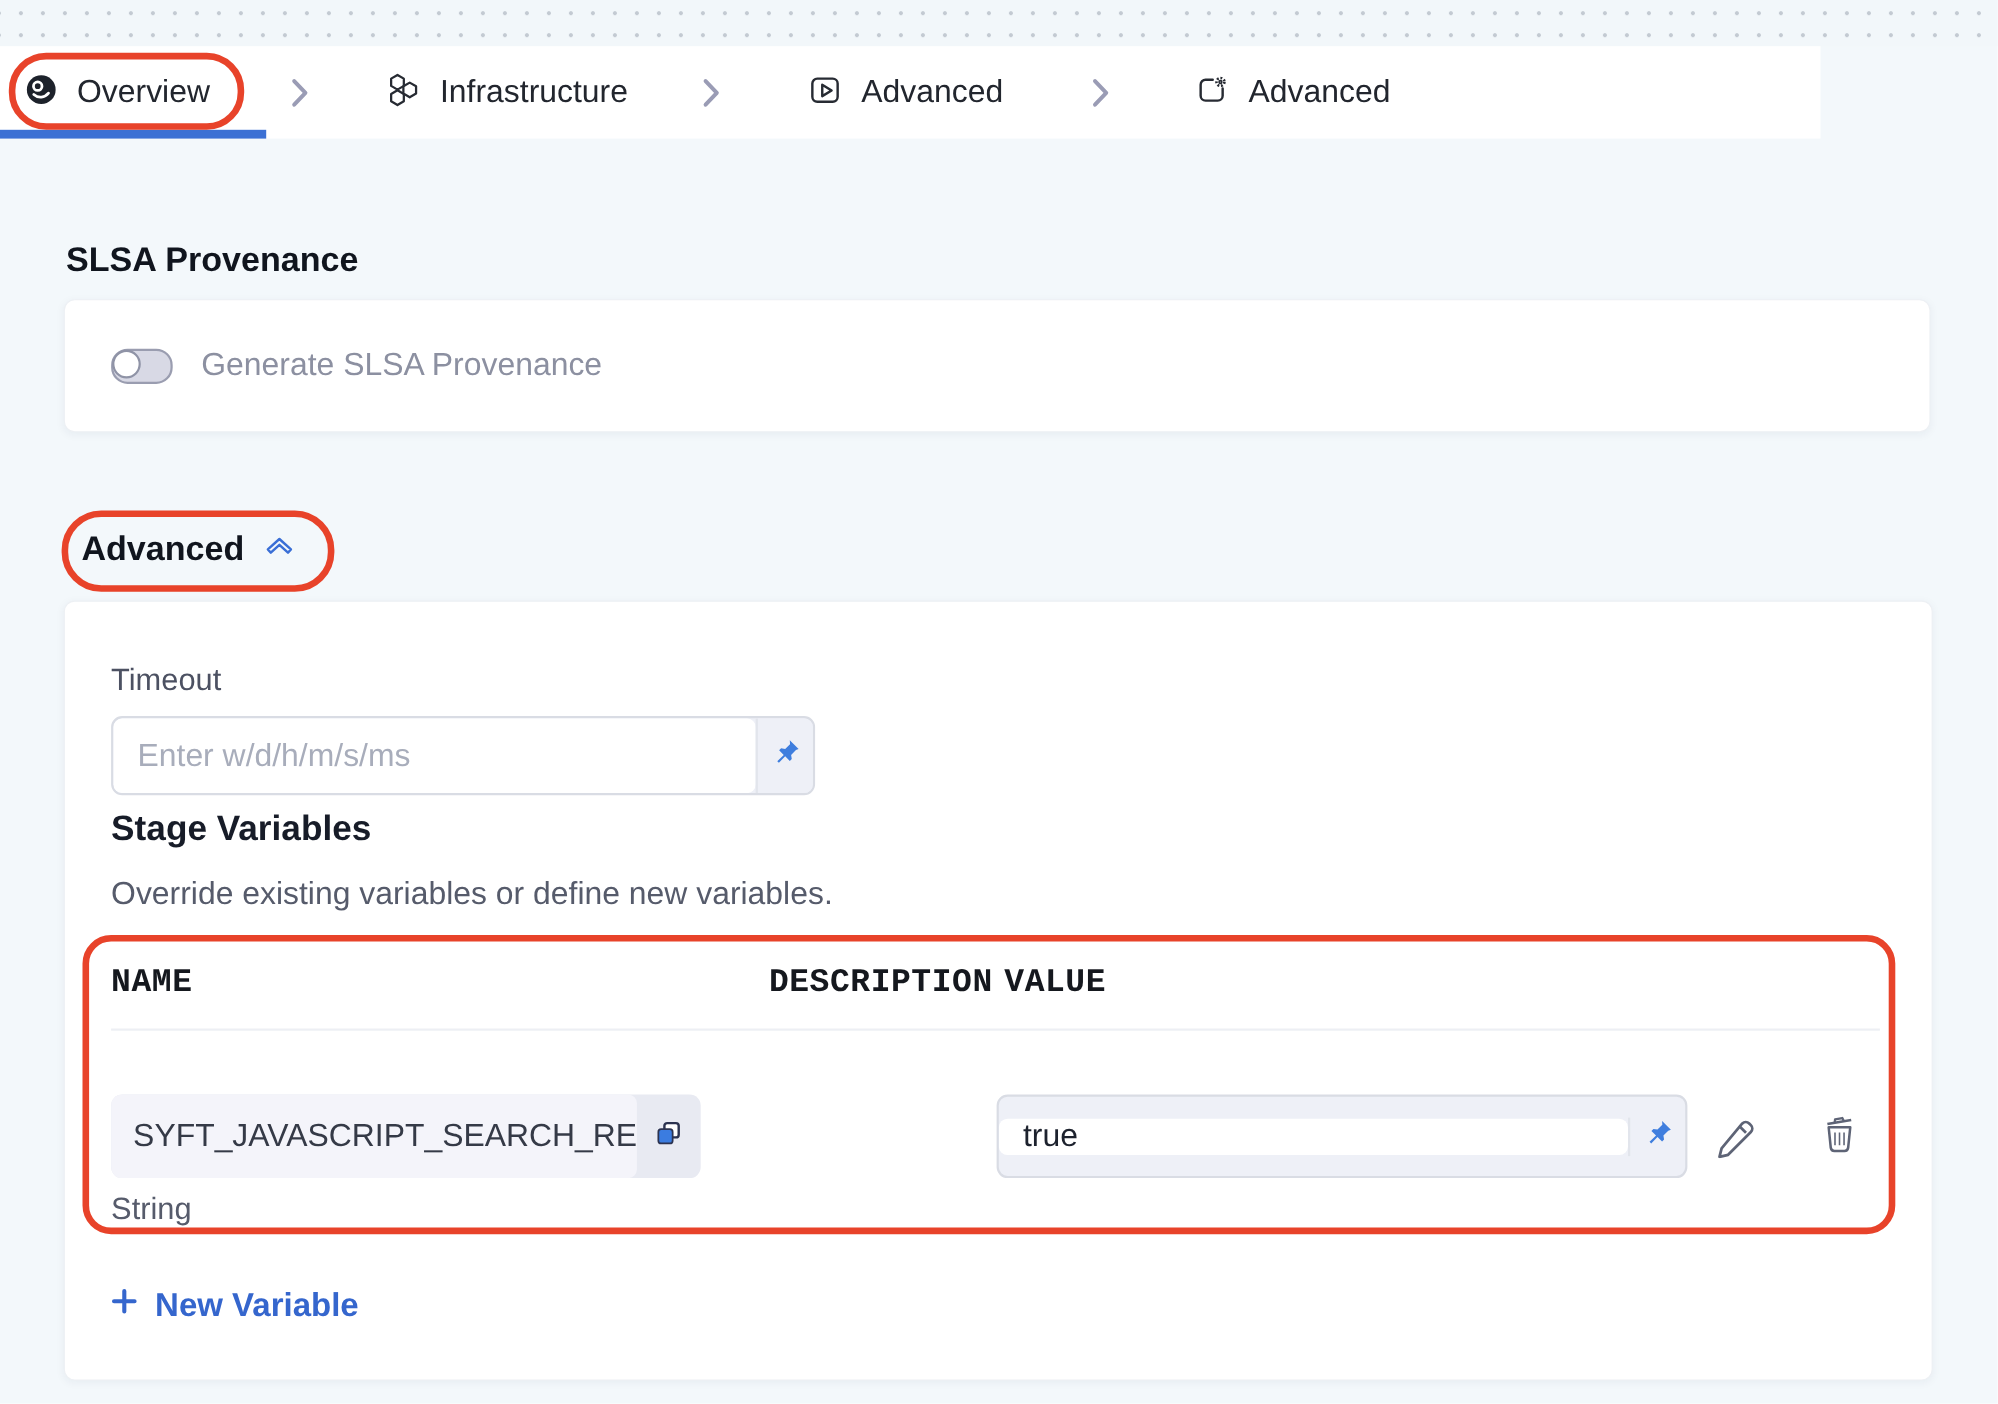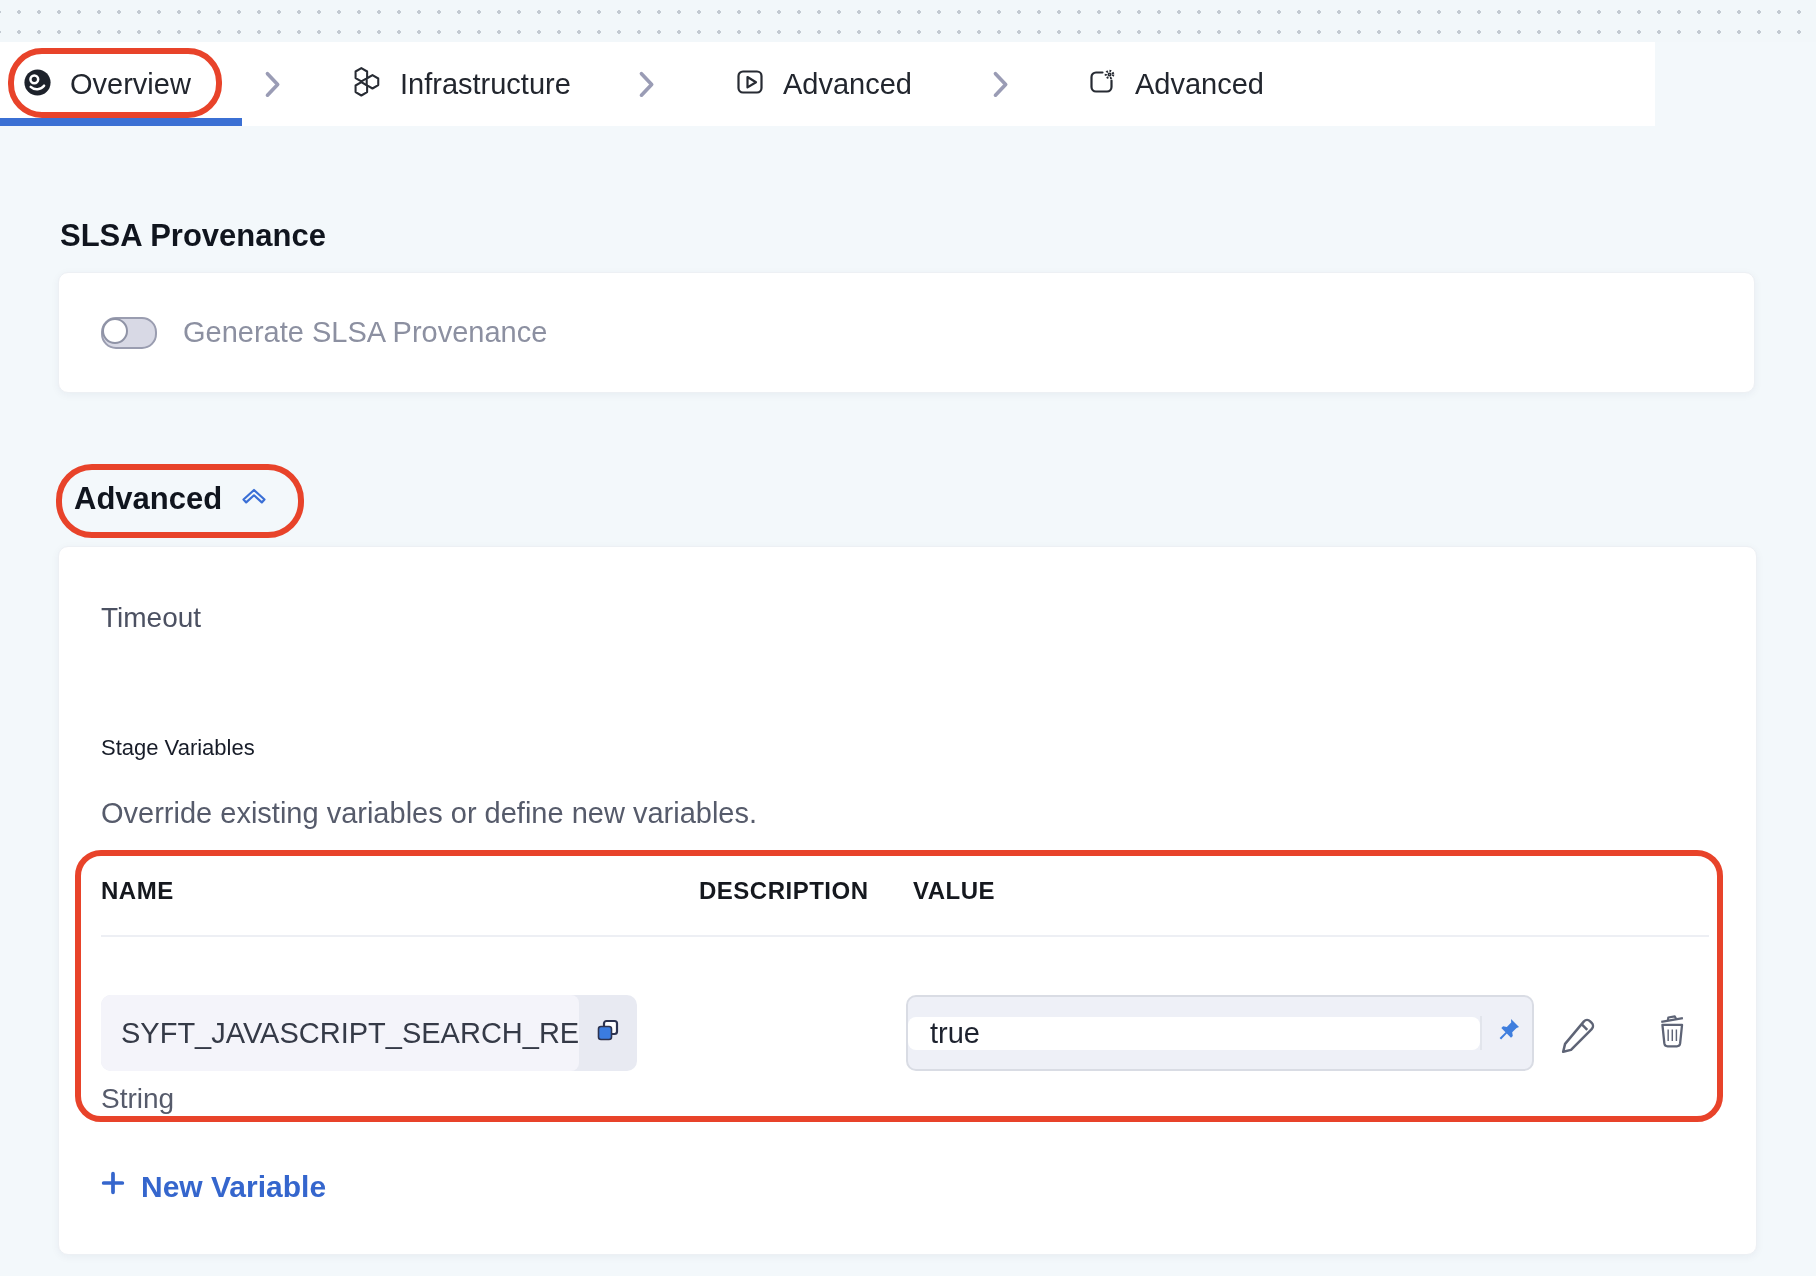--- a/index.html
+++ b/index.html
@@ -47,24 +47,24 @@
 
   
   .lbl-timeout{left:42px;top:55px;font-size:28px;color:#4c5162;}
   .input-group{border:2px solid #d9dce4;background:#eef0f7;border-radius:10px;display:flex;box-sizing:border-box;overflow:hidden;}
   .grp-timeout{left:42px;top:104px;width:640px;height:72px;}
   .input-group input{flex:1 1 auto;min-width:0;border:none;outline:none;background:#fff;
     font-family:"Liberation Sans",sans-serif;font-size:29px;color:#1d222e;padding:0 22px;border-radius:8px;}
   .input-group input::placeholder{color:#a8adbb;}
   .pin-btn{flex:0 0 50px;display:flex;align-items:center;justify-content:center;background:#eef0f7;cursor:pointer;border-left:2px solid #e2e5ec;}
 
-  .h-stagevars{left:42px;top:188px;font-size:22px;font-weight:400;color:#171c28;}
+  .h-stagevars{left:42px;top:188px;font-size:32px;font-weight:700;color:#171c28;}
   .stagevars-desc{left:42px;top:250px;font-size:29px;color:#565b6b;}
 
-  .th{font-size:24px;font-weight:700;color:#15181e;letter-spacing:0.5px;}
+  .th{font-size:30px;font-weight:700;color:#15181e;letter-spacing:0.5px;font-family:Liberation Mono, monospace;}
   .th-name{left:42px;top:330px;}
   .th-desc{left:640px;top:330px;}
   .th-value{left:854px;top:330px;}
   .tdivider{left:42px;top:388px;width:1608px;height:2px;background:#edeff4;}
 
   .name-group{left:42px;top:448px;width:536px;height:76px;background:#e8eaf2;border-radius:10px;display:flex;overflow:hidden;cursor:default;}
   .name-pill{flex:1 1 auto;min-width:0;background:#f4f4fa;border-radius:8px;display:flex;align-items:center;
     padding:0 20px;font-size:29px;color:#353a47;white-space:nowrap;overflow:hidden;}
   .copy-btn{flex:0 0 58px;display:flex;align-items:center;justify-content:center;cursor:pointer;}
 
@@ -168,20 +168,30 @@
       <path d="M5.5 18.5L16 9l10.5 9.5-2.7 2.9-7.8-7.1-7.8 7.1z" fill="none" stroke="#3a6fd6" stroke-width="2.2" stroke-linejoin="round"></path>
     </svg>
   </span>
 </div>
 <div class="abs annotation ann-advanced"></div>
 
 <div class="abs card card-advanced">
 
   <div class="abs lbl-timeout">Timeout</div>
 
+  <div class="abs input-group grp-timeout">
+    <input type="text" placeholder="Enter w/d/h/m/s/ms" style="">
+    <div class="pin-btn">
+      <span>
+        <svg viewBox="0 0 30 30" width="30" height="30">
+          <path d="M19 3l8 8-2.4.9-4.4 4.4.6 3.7-1.8 1.8-4.2-4.2-5.7 5.9-1.5-1.5 5.9-5.7-4.2-4.2 1.8-1.8 3.7.6 4.4-4.4z" fill="#3f7ede"></path>
+        </svg>
+      </span>
+    </div>
+  </div>
 
   <div class="abs h-stagevars">Stage Variables</div>
   <div class="abs stagevars-desc">Override existing variables or define new variables.</div>
 
   <div class="abs th th-name">NAME</div>
   <div class="abs th th-desc">DESCRIPTION</div>
   <div class="abs th th-value">VALUE</div>
   <div class="abs tdivider"></div>
 
   <div class="abs name-group">

